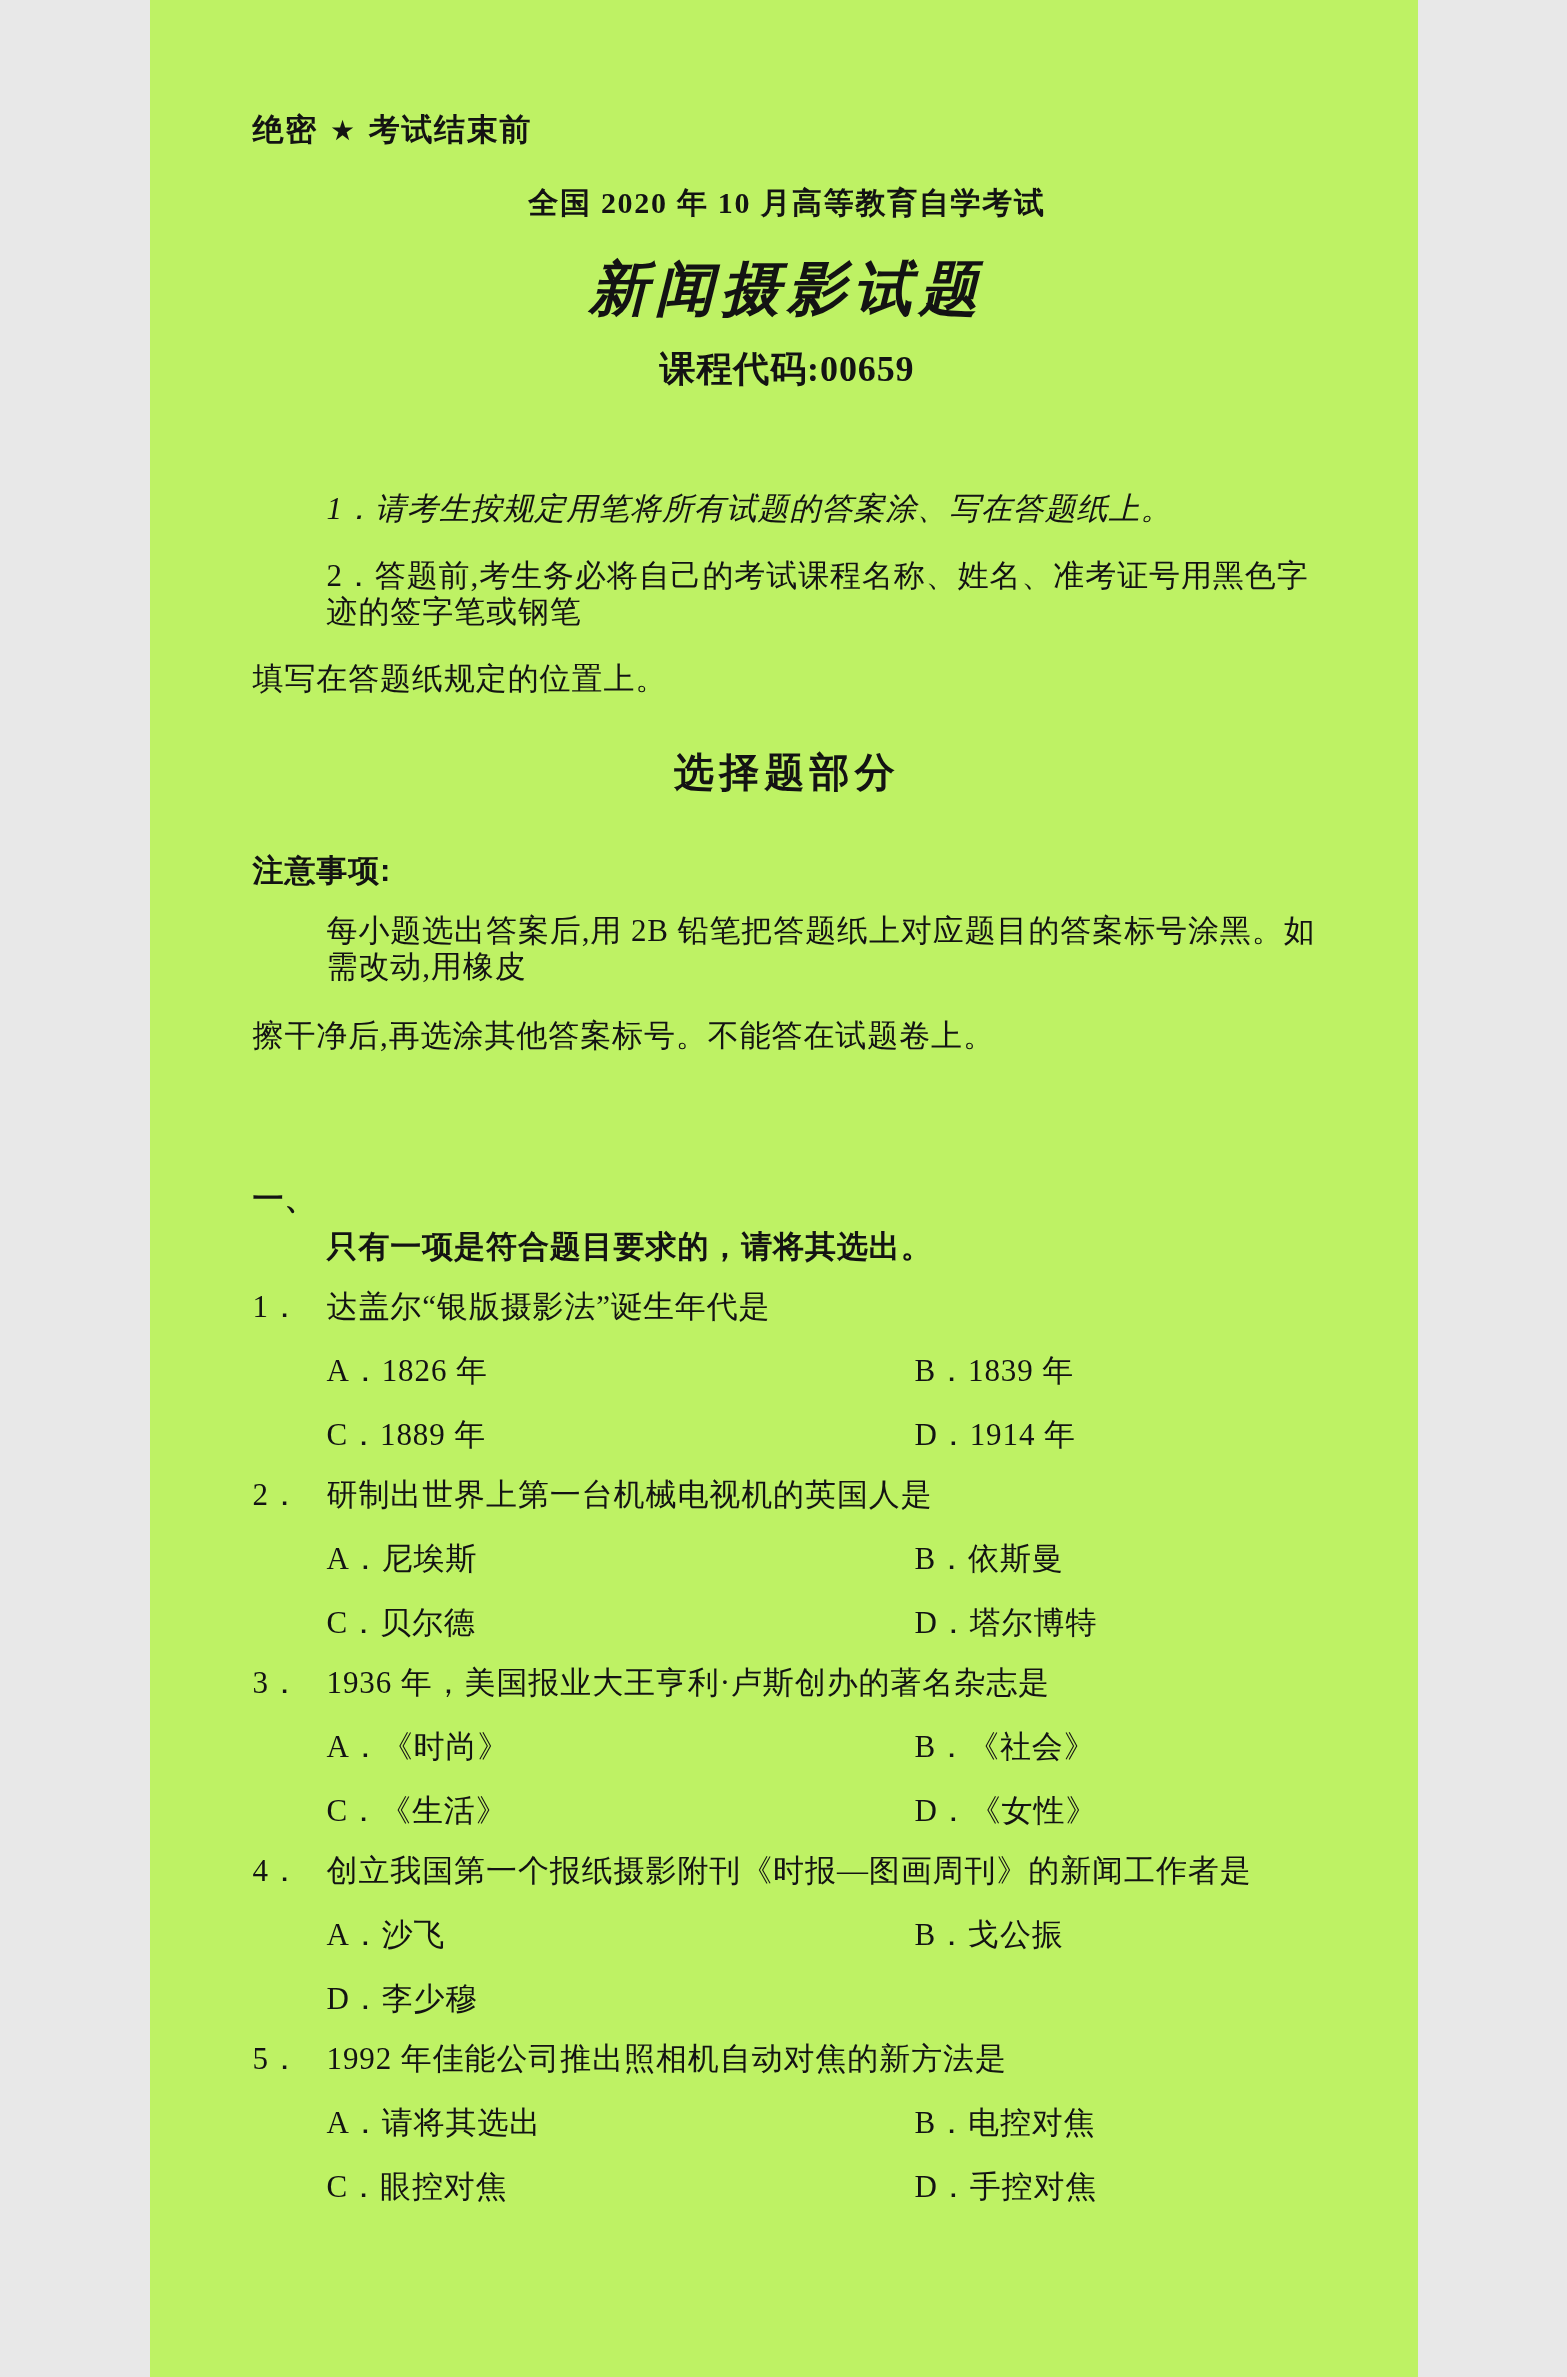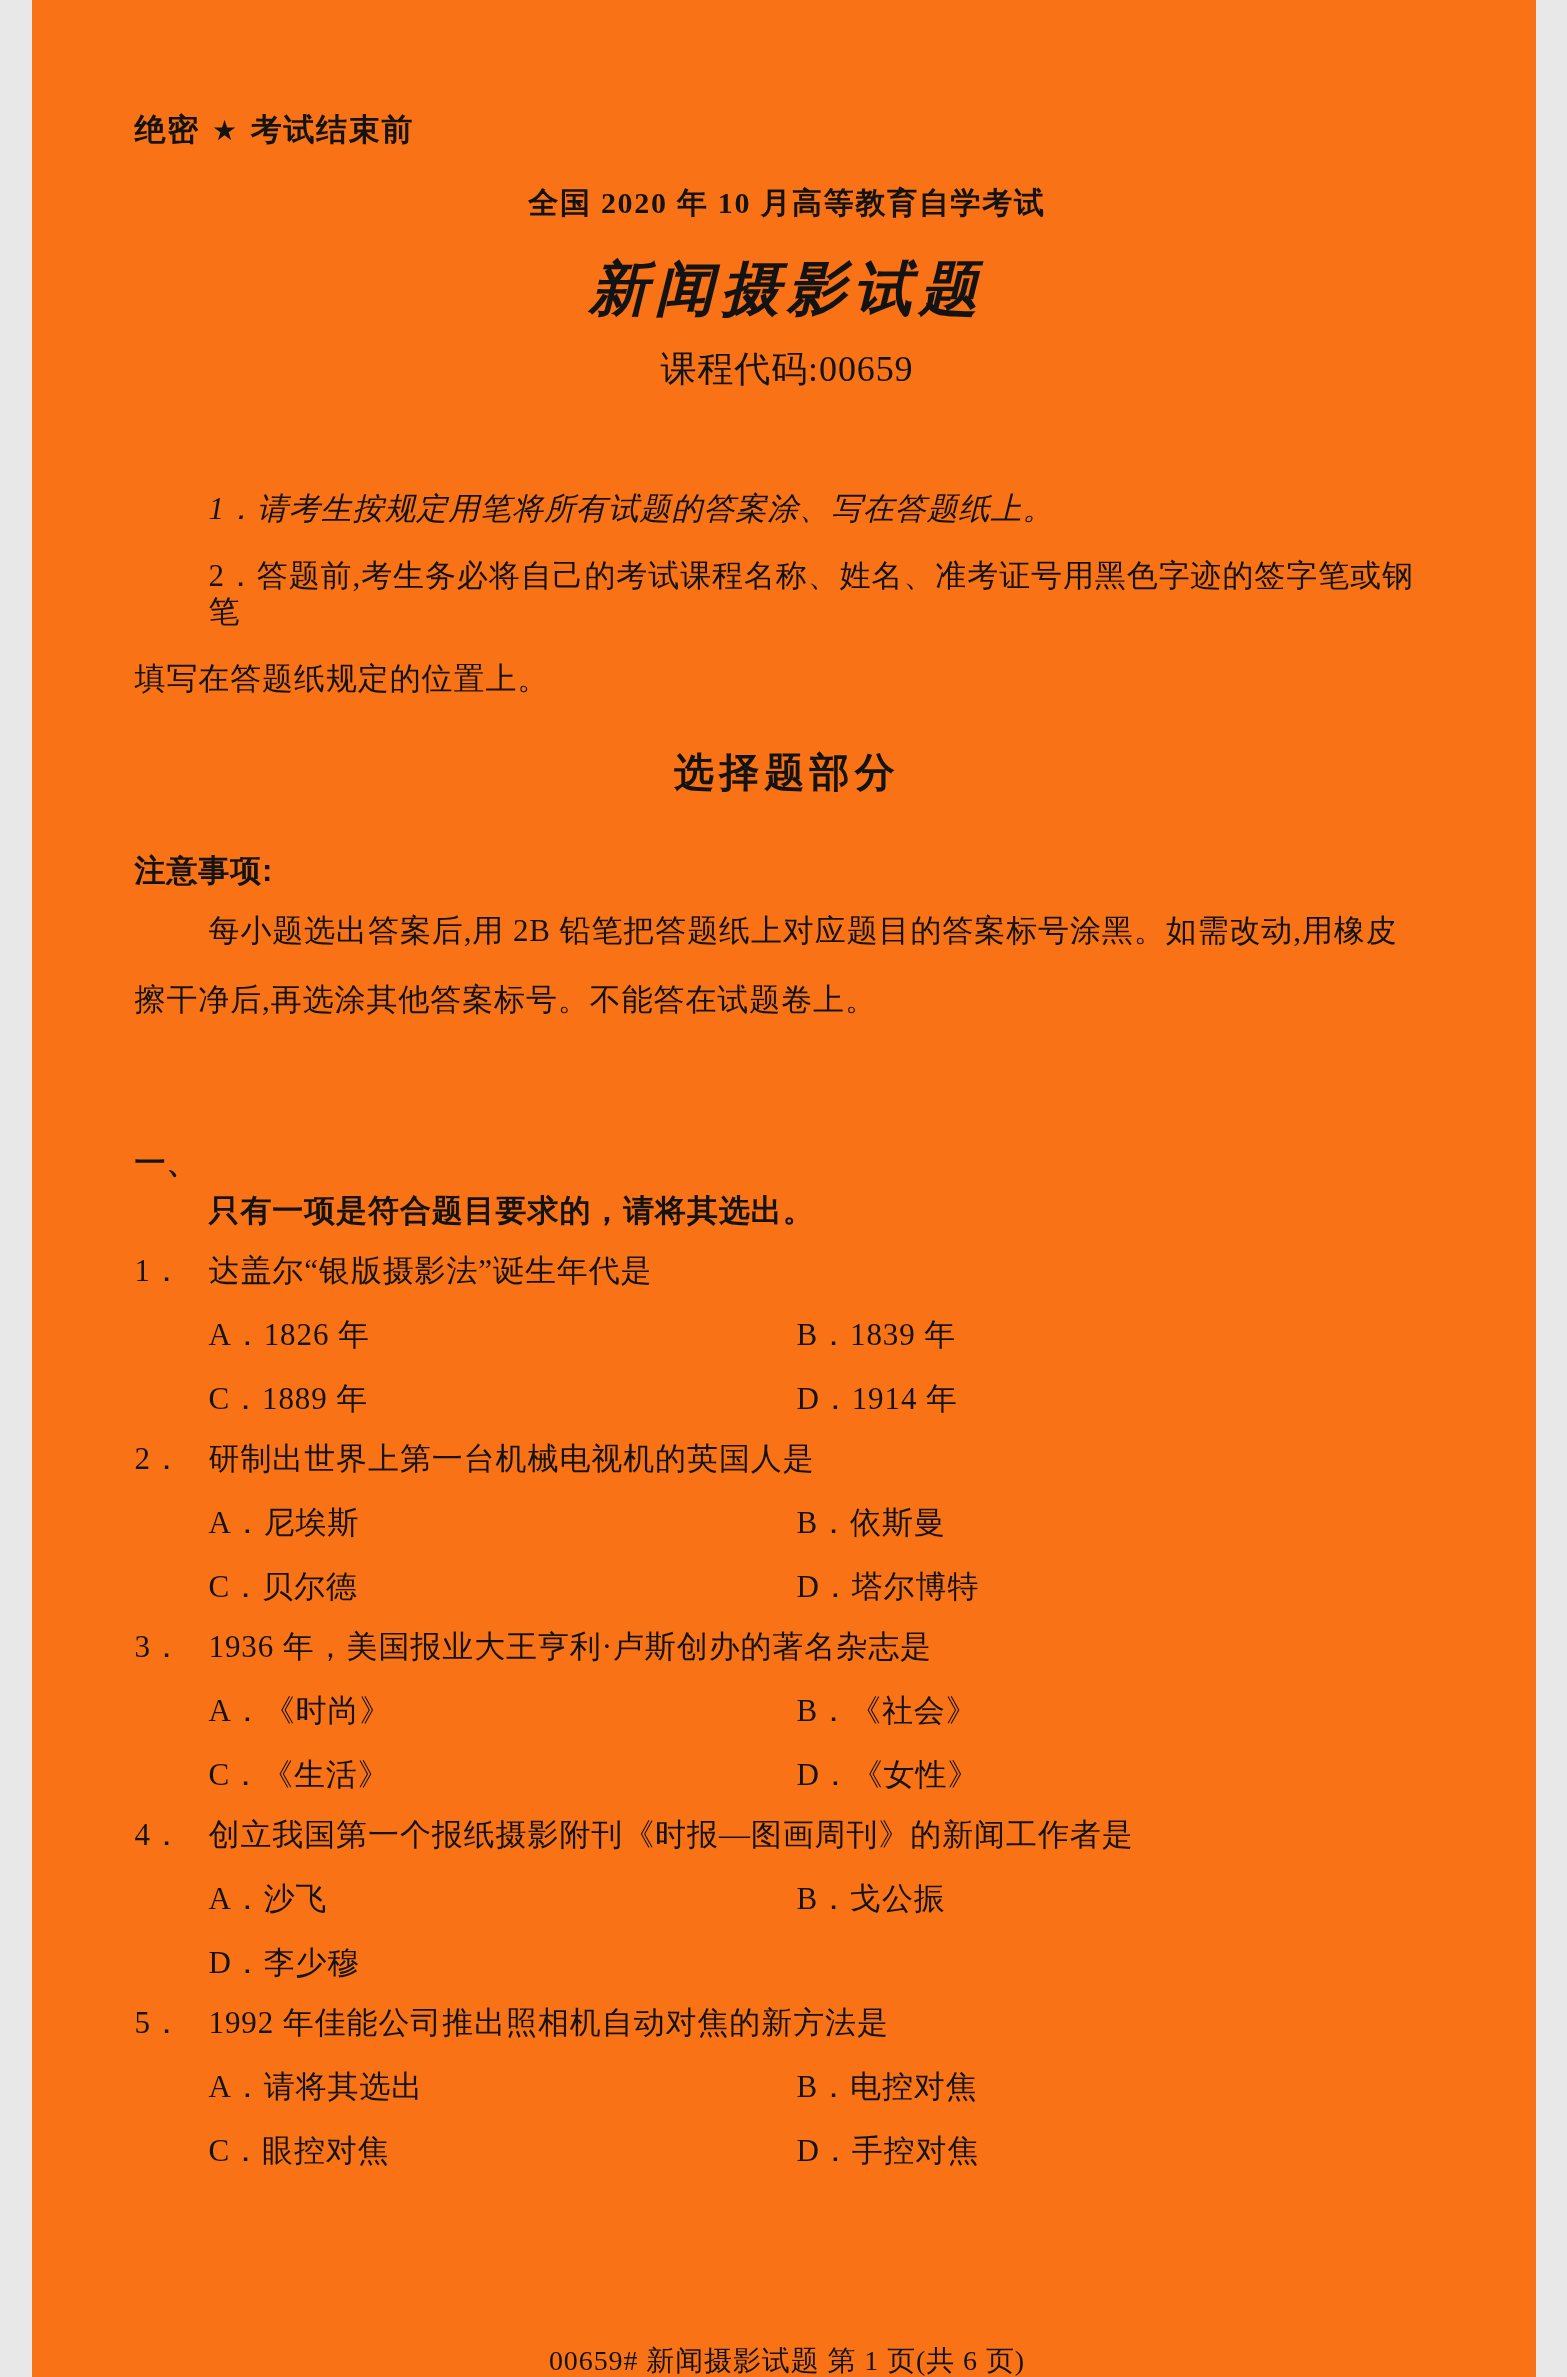--- a/index.html
+++ b/index.html
@@ -1,21 +1,21 @@
 <!DOCTYPE html>
 <html style="font-size:14px"><head>
 <meta charset="utf-8">
 <style>
   html,body { margin:0; padding:0; background:#e8e8e8; }
   .page {
     position: relative;
-    width: 1504px;
+    width: 1268px;
     height: 2377px;
     margin: 0 auto;
-    background: #f97316;
+    background: #bef264;
     color: #131313;
     font-family: "Liberation Serif", "DejaVu Serif", serif;
     font-size: 31px;
     box-sizing: border-box;
     padding: 113px 96px 0 103px;
     overflow: hidden;
   }
   .security {
     font-family: "Liberation Sans", "DejaVu Sans", sans-serif;
     font-weight: 700;
@@ -40,21 +40,21 @@
     line-height: 64px;
     font-weight: 900;
     letter-spacing: 7px;
     font-style: italic;
   }
   .course-code {
     margin-top: 28px;
     text-align: center;
     font-size: 36px;
     line-height: 40px;
-    font-weight: 400;
+    font-weight: 700;
     letter-spacing: 0.9px;
   }
   .bodyline { line-height: 36px; letter-spacing: 0.9px; }
   .indented { margin-left: 74px; }
   .instr-1 { margin-top: 102px; font-style: italic; }
   .instr-2a { margin-top: 24px; }
   .instr-2b { margin-top: 22.6px; }
   .part-heading {
     margin-top: 54px;
     text-align: center;

